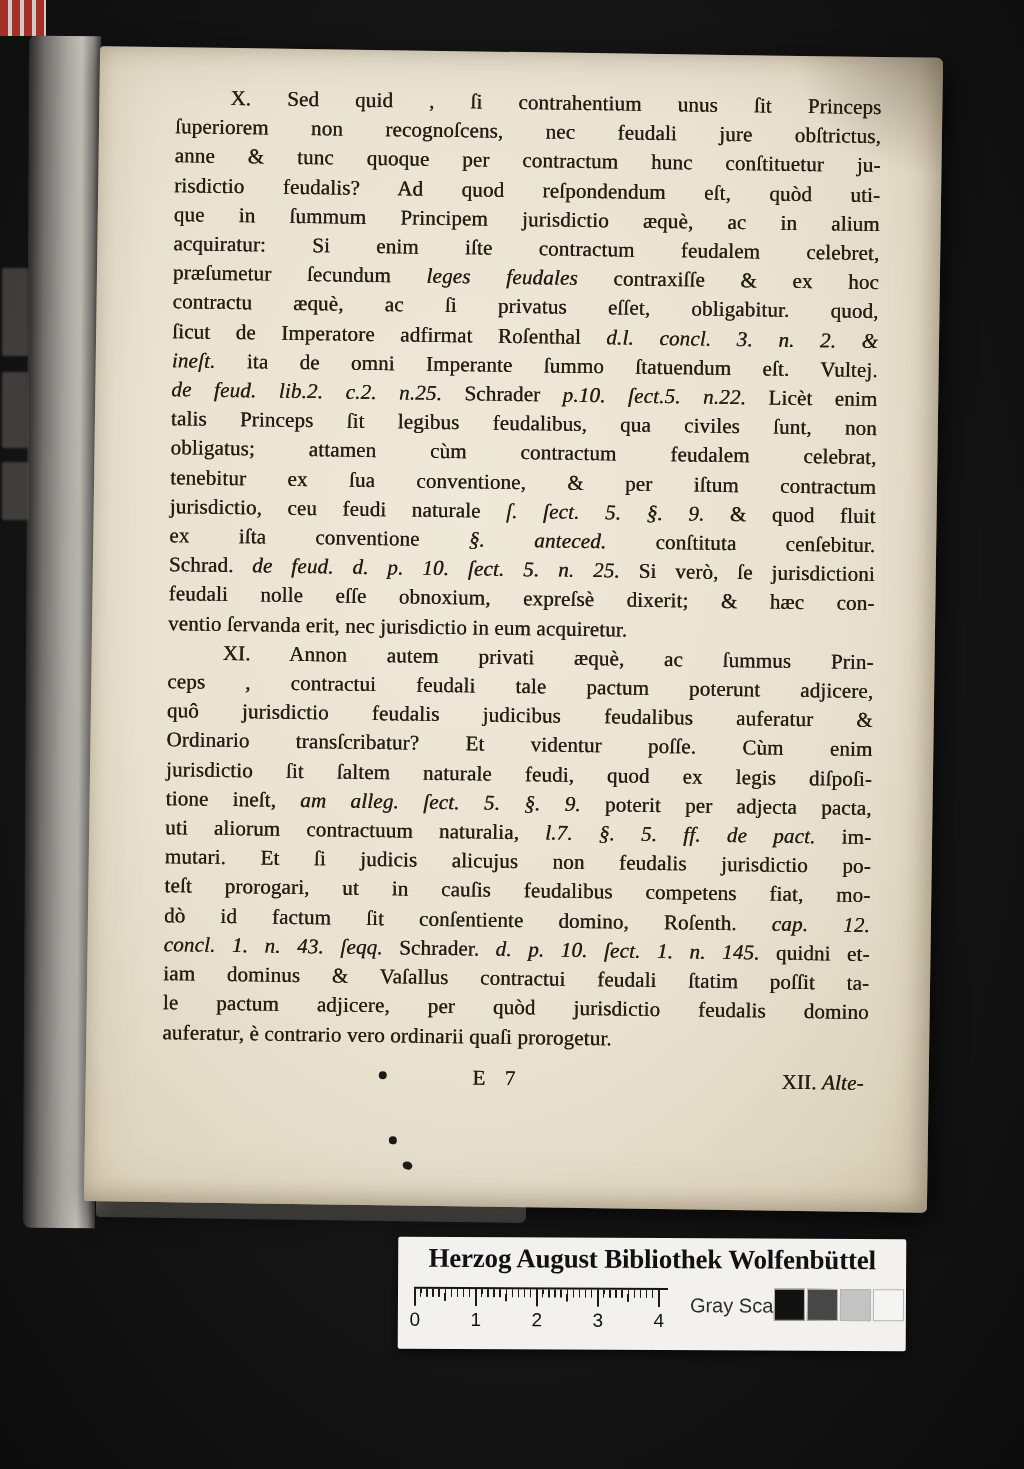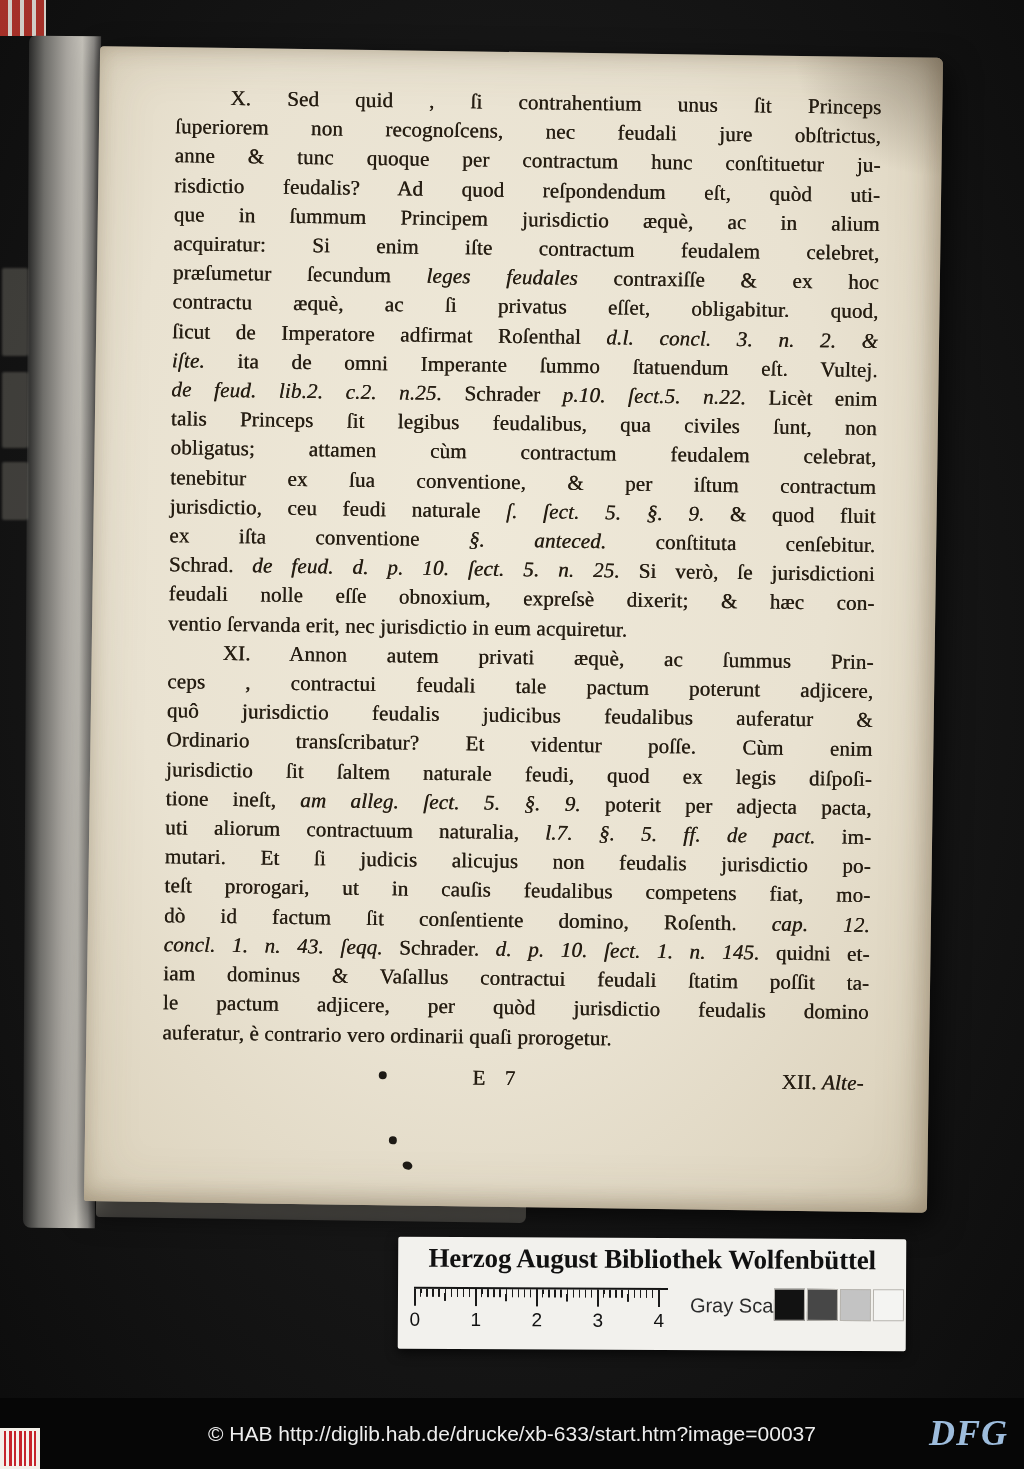--- a/index.html
+++ b/index.html
@@ -130,21 +130,21 @@
       <div>
           <div class="line indent"><span>X.   Sed quid ,  ſi contrahentium unus ſit Princeps</span></div>
           <div class="line"><span>ſuperiorem non recognoſcens, nec feudali jure obſtrictus,</span></div>
           <div class="line"><span>anne &amp; tunc quoque per contractum hunc conſtituetur ju-</span></div>
           <div class="line"><span>risdictio feudalis?  Ad quod reſpondendum eſt, quòd uti-</span></div>
           <div class="line"><span>que in ſummum Principem jurisdictio æquè, ac in alium</span></div>
           <div class="line"><span>acquiratur:  Si enim iſte contractum feudalem celebret,</span></div>
           <div class="line"><span>præſumetur ſecundum </span><span class="it">leges feudales</span><span> contraxiſſe &amp; ex hoc</span></div>
           <div class="line"><span>contractu æquè, ac ſi privatus eſſet, obligabitur.  quod,</span></div>
           <div class="line"><span>ſicut de Imperatore adfirmat Roſenthal </span><span class="it">d.l. concl. 3. n. 2. &amp;</span></div>
-          <div class="line"><span class="it">iſte.</span><span> ita de omni Imperante ſummo ſtatuendum eſt. Vultej.</span></div>
+          <div class="line"><span class="it">ineſt.</span><span> ita de omni Imperante ſummo ſtatuendum eſt. Vultej.</span></div>
           <div class="line"><span class="it">de feud. lib.2. c.2. n.25.</span><span> Schrader </span><span class="it">p.10. ſect.5. n.22.</span><span>  Licèt enim</span></div>
           <div class="line"><span>talis Princeps ſit  legibus feudalibus, qua civiles ſunt, non</span></div>
           <div class="line"><span>obligatus; attamen cùm contractum feudalem celebrat,</span></div>
           <div class="line"><span>tenebitur ex ſua conventione, &amp; per iſtum contractum</span></div>
           <div class="line"><span>jurisdictio, ceu feudi naturale </span><span class="it">ſ. ſect. 5. §. 9.</span><span> &amp; quod fluit</span></div>
           <div class="line"><span>ex iſta conventione </span><span class="it">§. anteced.</span><span> conſtituta cenſebitur.</span></div>
           <div class="line"><span>Schrad. </span><span class="it">de feud. d. p. 10. ſect. 5. n. 25.</span><span>  Si verò, ſe jurisdictioni</span></div>
           <div class="line"><span>feudali nolle eſſe obnoxium, expreſsè dixerit; &amp; hæc con-</span></div>
           <div class="line end"><span>ventio ſervanda erit, nec jurisdictio in eum acquiretur.</span></div>
           <div class="line indent"><span>XI.   Annon autem privati æquè,  ac  ſummus Prin-</span></div>
@@ -189,19 +189,14 @@
     </div>
     <div class="gray-label">Gray Scale</div>
     <div class="patches">
         <span class="patch" style="background: rgb(18, 18, 18);"></span>
         <span class="patch" style="background: rgb(71, 71, 71);"></span>
         <span class="patch" style="background: rgb(195, 195, 195);"></span>
         <span class="patch" style="background: rgb(244, 244, 242);"></span>
       </div>
   </div>
 
-  <div class="footer">
-    <div class="chip-bottom"></div>
-    <div class="footer-text">© HAB http://diglib.hab.de/drucke/xb-633/start.htm?image=00037</div>
-    <div class="dfg" style="color: rgb(157, 188, 220);">DFG</div>
-  </div>
 
 </div>
 
 </body></html>

